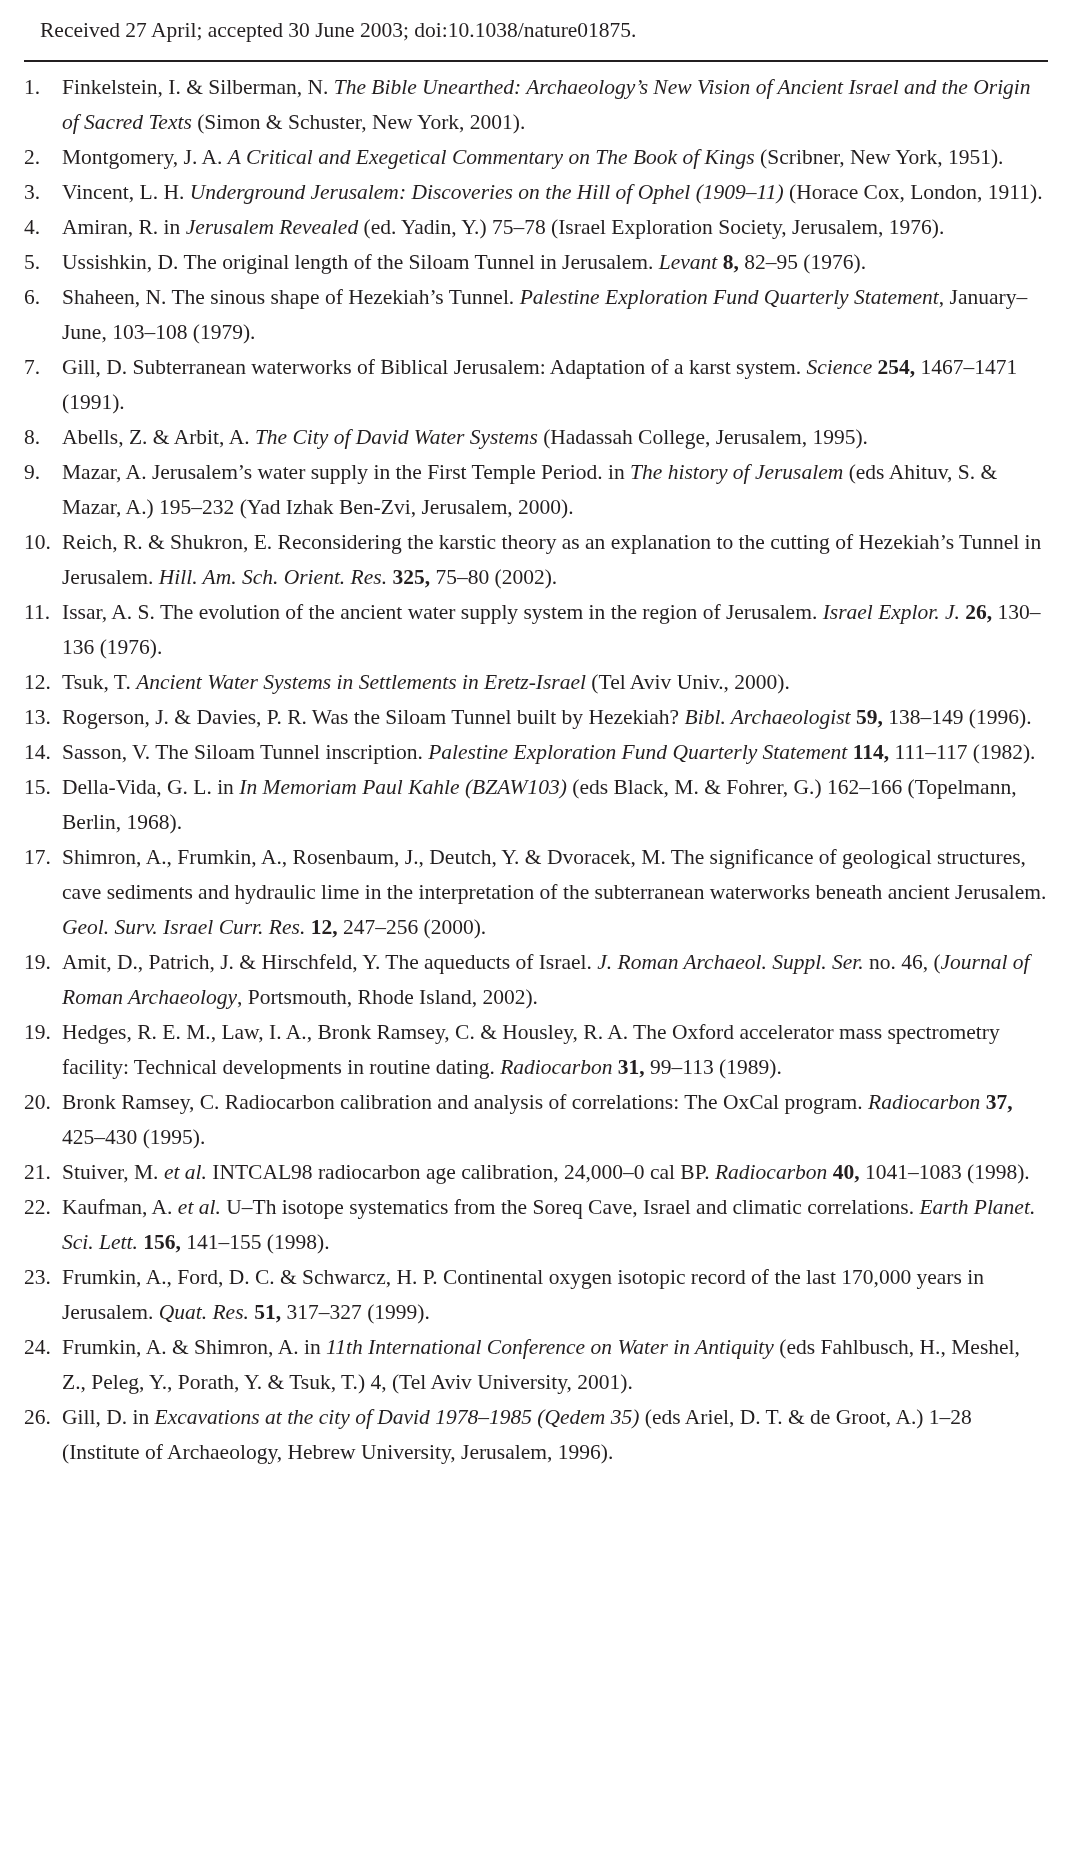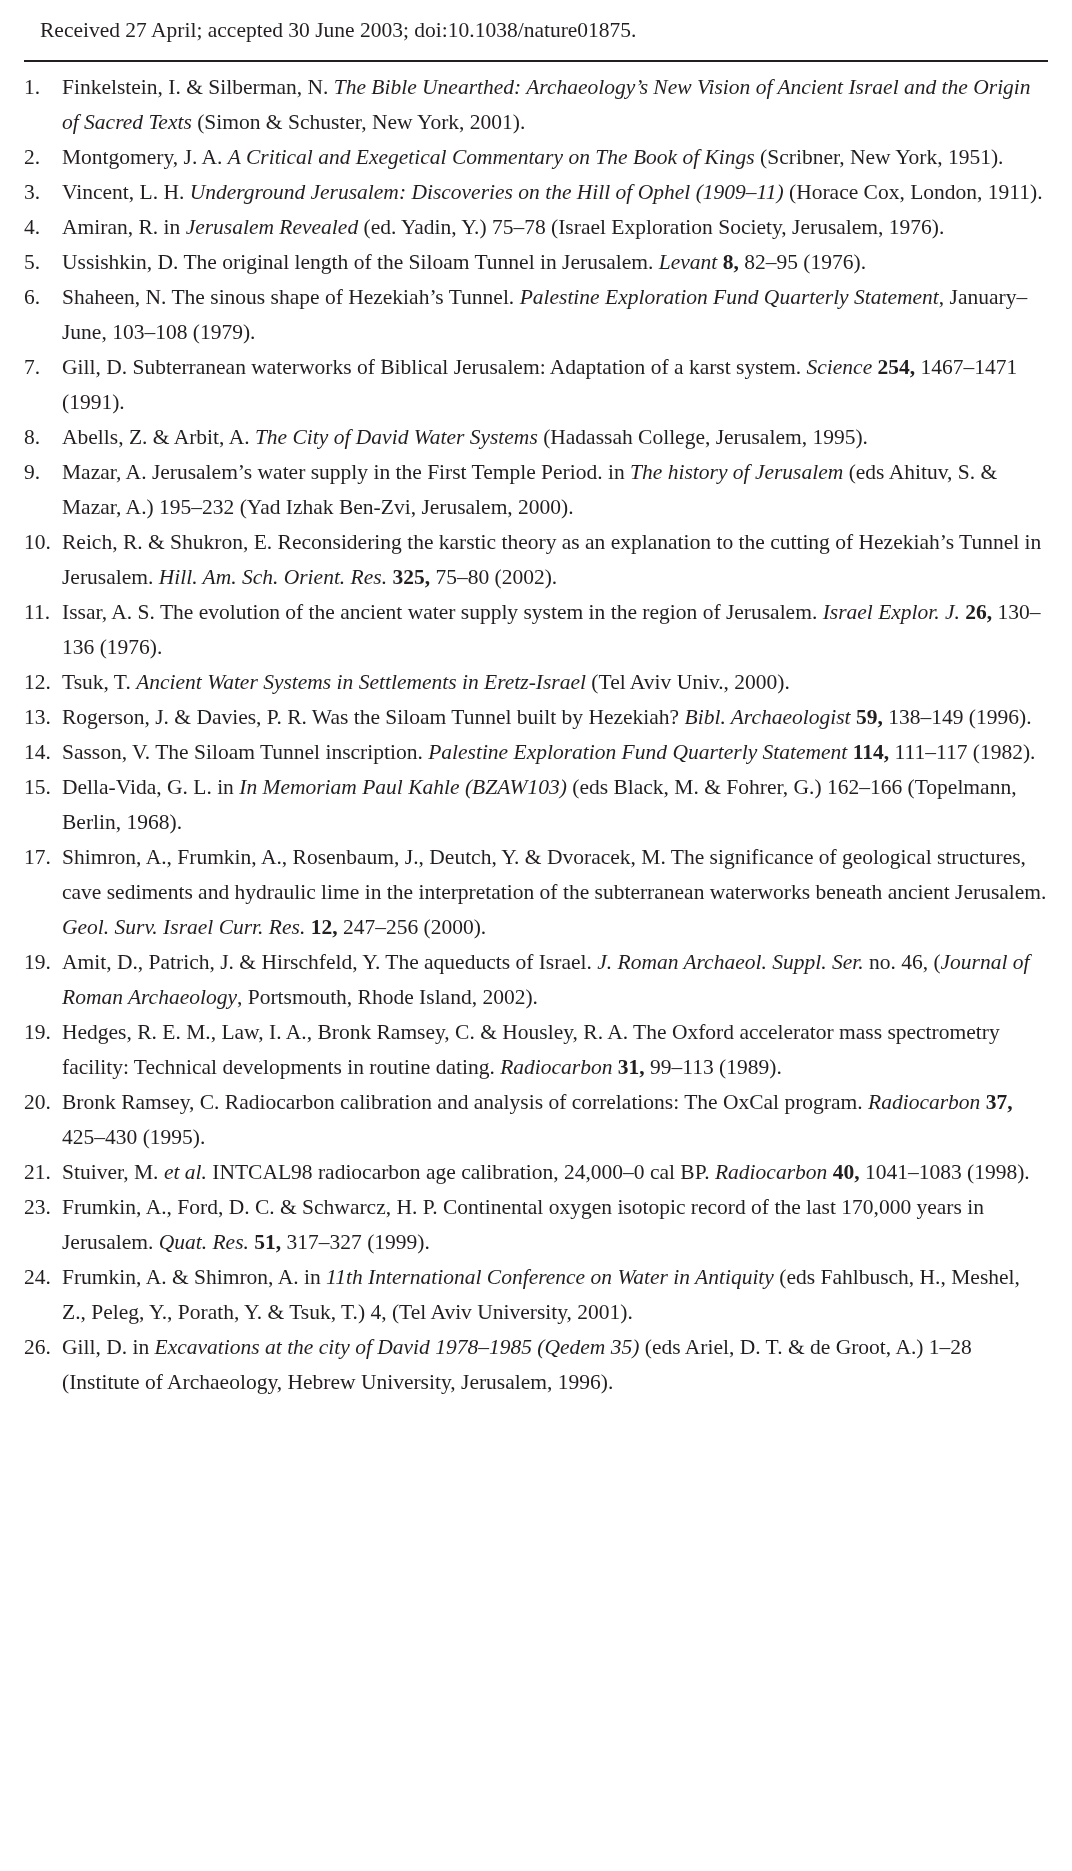--- a/index.html
+++ b/index.html
@@ -44,17 +44,18 @@
       <li><span class="num">11.</span><span>Issar, A. S. The evolution of the ancient water supply system in the region of Jerusalem. </span><span class="ital">Israel Explor. J.</span><span> </span><span class="bold">26,</span><span> 130–136 (1976).</span></li>
       <li><span class="num">12.</span><span>Tsuk, T. </span><span class="ital">Ancient Water Systems in Settlements in Eretz-Israel</span><span> (Tel Aviv Univ., 2000).</span></li>
       <li><span class="num">13.</span><span>Rogerson, J. &amp; Davies, P. R. Was the Siloam Tunnel built by Hezekiah? </span><span class="ital">Bibl. Archaeologist</span><span> </span><span class="bold">59,</span><span> 138–149 (1996).</span></li>
       <li><span class="num">14.</span><span>Sasson, V. The Siloam Tunnel inscription. </span><span class="ital">Palestine Exploration Fund Quarterly Statement</span><span> </span><span class="bold">114,</span><span> 111–117 (1982).</span></li>
       <li><span class="num">15.</span><span>Della-Vida, G. L. in </span><span class="ital">In Memoriam Paul Kahle (BZAW103)</span><span> (eds Black, M. &amp; Fohrer, G.) 162–166 (Topelmann, Berlin, 1968).</span></li>
       <li><span class="num">17.</span><span>Shimron, A., Frumkin, A., Rosenbaum, J., Deutch, Y. &amp; Dvoracek, M. The significance of geological structures, cave sediments and hydraulic lime in the interpretation of the subterranean waterworks beneath ancient Jerusalem. </span><span class="ital">Geol. Surv. Israel Curr. Res.</span><span> </span><span class="bold">12,</span><span> 247–256 (2000).</span></li>
       <li><span class="num">19.</span><span>Amit, D., Patrich, J. &amp; Hirschfeld, Y. The aqueducts of Israel. </span><span class="ital">J. Roman Archaeol. Suppl. Ser.</span><span> no. 46, (</span><span class="ital">Journal of Roman Archaeology</span><span>, Portsmouth, Rhode Island, 2002).</span></li>
       <li><span class="num">19.</span><span>Hedges, R. E. M., Law, I. A., Bronk Ramsey, C. &amp; Housley, R. A. The Oxford accelerator mass spectrometry facility: Technical developments in routine dating. </span><span class="ital">Radiocarbon</span><span> </span><span class="bold">31,</span><span> 99–113 (1989).</span></li>
       <li><span class="num">20.</span><span>Bronk Ramsey, C. Radiocarbon calibration and analysis of correlations: The OxCal program. </span><span class="ital">Radiocarbon</span><span> </span><span class="bold">37,</span><span> 425–430 (1995).</span></li>
       <li><span class="num">21.</span><span>Stuiver, M. </span><span class="ital">et al.</span><span> INTCAL98 radiocarbon age calibration, 24,000–0 cal BP. </span><span class="ital">Radiocarbon</span><span> </span><span class="bold">40,</span><span> 1041–1083 (1998).</span></li>
+      <li><span class="num">22.</span><span>Kaufman, A. </span><span class="ital">et al.</span><span> U–Th isotope systematics from the Soreq Cave, Israel and climatic correlations. </span><span class="ital">Earth Planet. Sci. Lett.</span><span> </span><span class="bold">156,</span><span> 141–155 (1998).</span></li>
       <li><span class="num">23.</span><span>Frumkin, A., Ford, D. C. &amp; Schwarcz, H. P. Continental oxygen isotopic record of the last 170,000 years in Jerusalem. </span><span class="ital">Quat. Res.</span><span> </span><span class="bold">51,</span><span> 317–327 (1999).</span></li>
       <li><span class="num">24.</span><span>Frumkin, A. &amp; Shimron, A. in </span><span class="ital">11th International Conference on Water in Antiquity</span><span> (eds Fahlbusch, H., Meshel, Z., Peleg, Y., Porath, Y. &amp; Tsuk, T.) 4, (Tel Aviv University, 2001).</span></li>
       <li><span class="num">26.</span><span>Gill, D. in </span><span class="ital">Excavations at the city of David 1978–1985 (Qedem 35)</span><span> (eds Ariel, D. T. &amp; de Groot, A.) 1–28 (Institute of Archaeology, Hebrew University, Jerusalem, 1996).</span></li>
     </ol>
 </div>
 
 </body></html>

